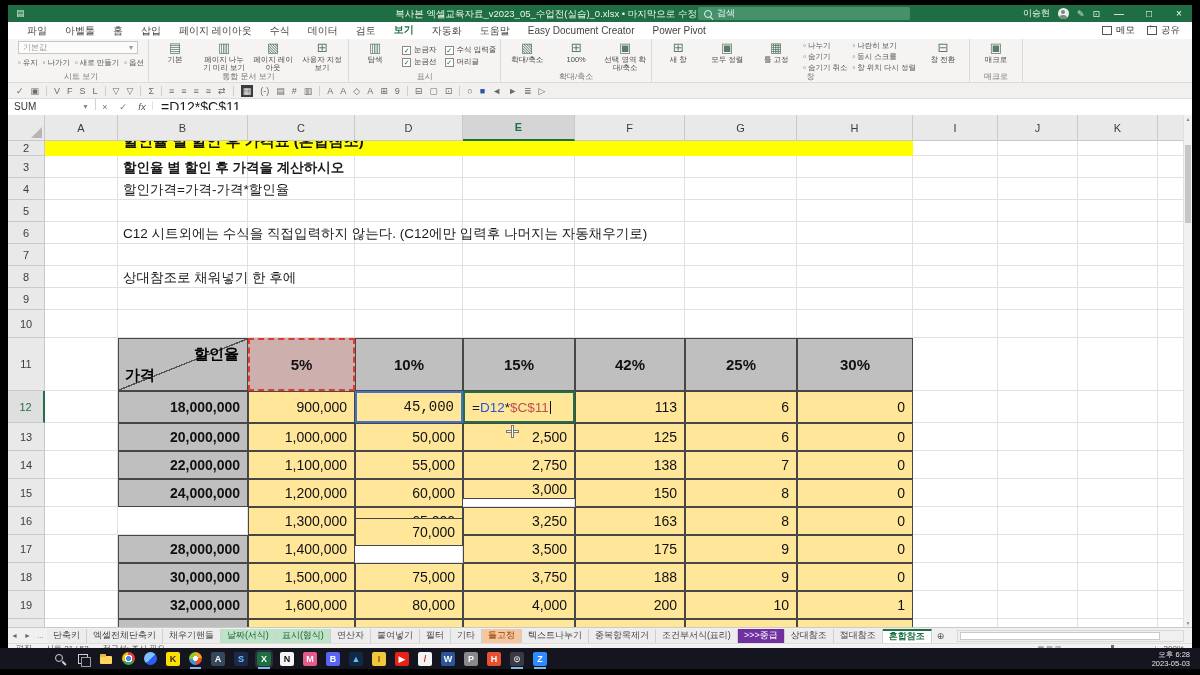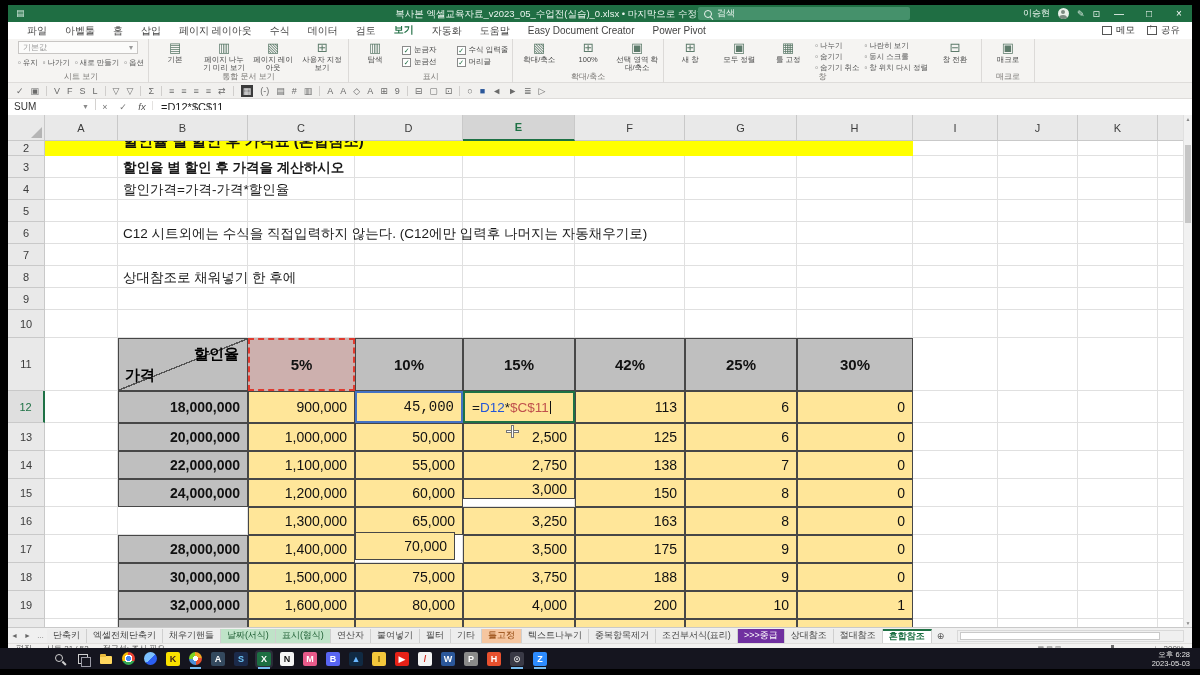--- a/index.html
+++ b/index.html
@@ -38,41 +38,41 @@
   #ribbon{position:absolute;left:0;top:34px;width:1184px;height:44px;background:#f5f4f2;border-bottom:1px solid #dedcda;
           display:flex;padding-left:6px;box-sizing:border-box;}
   .rgroup{position:relative;height:44px;border-right:1px solid #dcdad8;display:flex;flex-direction:column;box-sizing:border-box;padding:2px 4px 0 4px;}
   .rgroup .glabel{position:absolute;bottom:1px;left:0;right:0;text-align:center;font-size:8px;color:#7a7774;}
   .ritems{display:flex;gap:5px;align-items:flex-start;}
   .rbig{display:flex;flex-direction:column;align-items:center;width:44px;gap:1px;}
   .rbig .ric{font-size:13px;color:#5d7b6b;line-height:14px;}
   .rbig .rlab{font-size:7.5px;color:#4a4a4a;text-align:center;line-height:8px;white-space:normal;}
   .rsmall{display:flex;flex-direction:column;gap:2px;}
   .rsmall .rs-item{font-size:7.5px;color:#555;white-space:nowrap;line-height:9px;}
-  .rchecks{display:grid;grid-template-columns:auto auto;gap:2px 20px;margin-top:4px;}
+  .rchecks{display:grid;grid-template-columns:auto auto;gap:2px 8px;margin-top:4px;}
   .rcheck{display:flex;align-items:center;gap:3px;font-size:7.5px;color:#444;white-space:nowrap;}
   .cbx{width:7px;height:7px;border:1px solid #8a8a8a;background:#fff;font-size:7px;line-height:7px;color:#1f6e43;text-align:center;}
   .rdrop{width:120px;height:13px;border:1px solid #c8c6c4;background:#fbfbfa;font-size:8px;color:#9a9a9a;
          display:flex;align-items:center;justify-content:space-between;padding:0 4px;box-sizing:border-box;margin-bottom:2px;}
   
   #qat{position:absolute;left:0;top:78px;width:1184px;height:16px;background:#f1f0ee;border-bottom:1px solid #dedcda;
        display:flex;align-items:center;gap:7px;padding-left:8px;box-sizing:border-box;}
   .qi{font-size:9px;color:#6a6a6a;line-height:12px;}
   .qi.dark{background:#3b3b3b;color:#eee;padding:0 2px;}
   .qi.blue{color:#2b579a;font-weight:bold;}
   .qsep{width:1px;height:10px;background:#d0cecc;}
   
   #fbar{position:absolute;left:0;top:94px;width:1184px;height:16px;background:#fff;border-bottom:1px solid #d4d2d0;
         display:flex;align-items:center;box-sizing:border-box;}
   #namebox{width:88px;height:16px;border-right:1px solid #d4d2d0;display:flex;align-items:center;justify-content:space-between;
            padding:0 6px;box-sizing:border-box;font-size:10px;color:#333;}
   #namebox .dd{color:#8a8a8a;font-size:7px;}
   .fbtn{width:18px;text-align:center;font-size:9px;color:#777;}
   #fx{font-style:italic;font-size:9.5px;color:#555;width:20px;text-align:center;border-right:1px solid #e4e2e0;}
-  #ftext{font-size:11px;color:#1a1a1a;padding-left:8px;}
+  #ftext{font-size:14px;color:#1a1a1a;padding-left:8px;}
   
   #sheet{position:absolute;left:0;top:105px;width:1184px;height:517px;background:#fff;overflow:hidden;}
   .colhdr,.rowhdr,#corner{position:absolute;background:#e9e9e9;border-right:1px solid #c9c9c9;border-bottom:1px solid #c9c9c9;
         box-sizing:border-box;color:#3c3c3c;font-size:11px;display:flex;align-items:center;justify-content:center;}
   .colhdr.sel{background:#d5d5d5;border-bottom:2px solid #1e7145;color:#1e7145;font-weight:bold;}
   .rowhdr.sel{background:#dfdfdf;border-right:2px solid #1e7145;color:#1e7145;}
   #corner{z-index:3;}
   #corner::after{content:"";position:absolute;right:2px;bottom:2px;border-left:11px solid transparent;border-bottom:11px solid #b5b5b5;}
   .gcell{position:absolute;background:#fff;border-right:1px solid #e0e0e0;border-bottom:1px solid #e0e0e0;box-sizing:border-box;}
   #band2{position:absolute;background:#ffff00;overflow:hidden;}
@@ -687,21 +687,21 @@
       <div class="tcell" style="left: 789px; top: 369px; width: 116px; height: 28px;">0</div>
       <div class="tcell price" style="left: 110px; top: 397px; width: 130px; height: 28px; margin-top: 46px;">26,000,000</div>
       <div class="tcell" style="left: 240px; top: 397px; width: 107px; height: 28px;">1,300,000</div>
       <div class="tcell" style="left: 347px; top: 397px; width: 108px; height: 28px;">65,000</div>
       <div class="tcell" style="left: 455px; top: 397px; width: 112px; height: 28px;">3,250</div>
       <div class="tcell" style="left: 567px; top: 397px; width: 110px; height: 28px;">163</div>
       <div class="tcell" style="left: 677px; top: 397px; width: 112px; height: 28px;">8</div>
       <div class="tcell" style="left: 789px; top: 397px; width: 116px; height: 28px;">0</div>
       <div class="tcell price" style="left: 110px; top: 425px; width: 130px; height: 28px;">28,000,000</div>
       <div class="tcell" style="left: 240px; top: 425px; width: 107px; height: 28px;">1,400,000</div>
-      <div class="tcell" style="left: 347px; top: 422px; width: 100px; height: 28px;">70,000</div>
+      <div class="tcell" style="left: 347px; top: 408px; width: 108px; height: 28px;">70,000</div>
       <div class="tcell" style="left: 455px; top: 425px; width: 112px; height: 28px;">3,500</div>
       <div class="tcell" style="left: 567px; top: 425px; width: 110px; height: 28px;">175</div>
       <div class="tcell" style="left: 677px; top: 425px; width: 112px; height: 28px;">9</div>
       <div class="tcell" style="left: 789px; top: 425px; width: 116px; height: 28px;">0</div>
       <div class="tcell price" style="left: 110px; top: 453px; width: 130px; height: 28px;">30,000,000</div>
       <div class="tcell" style="left: 240px; top: 453px; width: 107px; height: 28px;">1,500,000</div>
       <div class="tcell" style="left: 347px; top: 453px; width: 108px; height: 28px;">75,000</div>
       <div class="tcell" style="left: 455px; top: 453px; width: 112px; height: 28px;">3,750</div>
       <div class="tcell" style="left: 567px; top: 453px; width: 110px; height: 28px;">188</div>
       <div class="tcell" style="left: 677px; top: 453px; width: 112px; height: 28px;">9</div>

